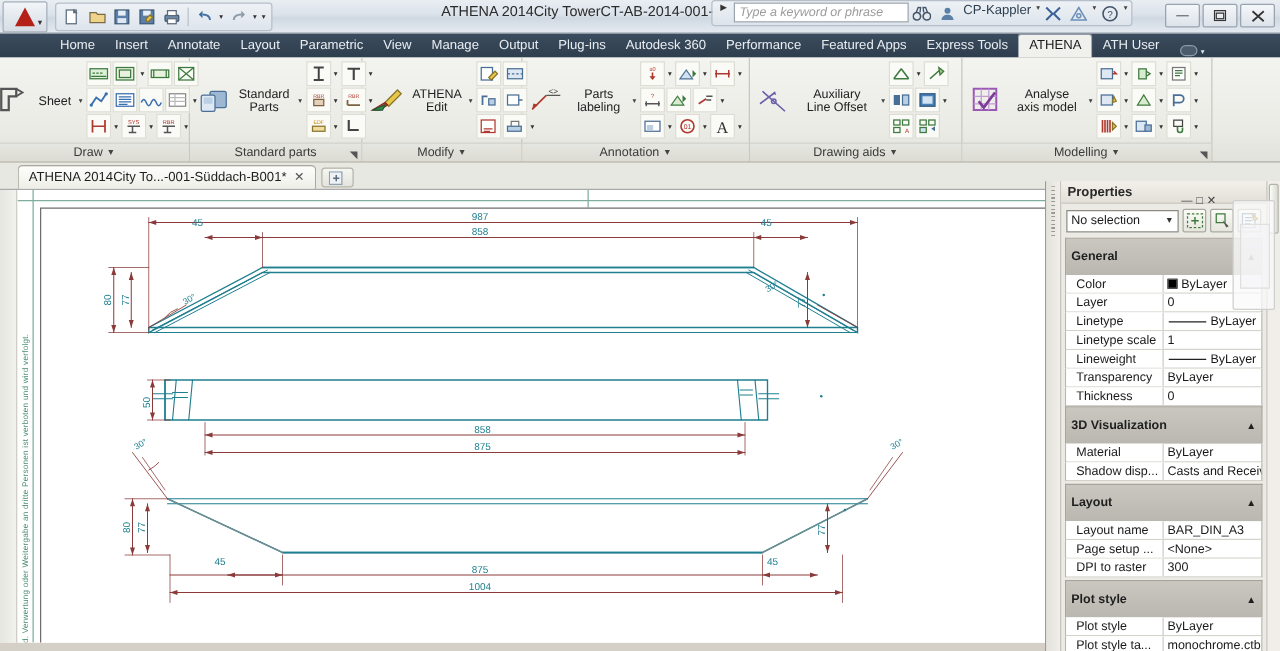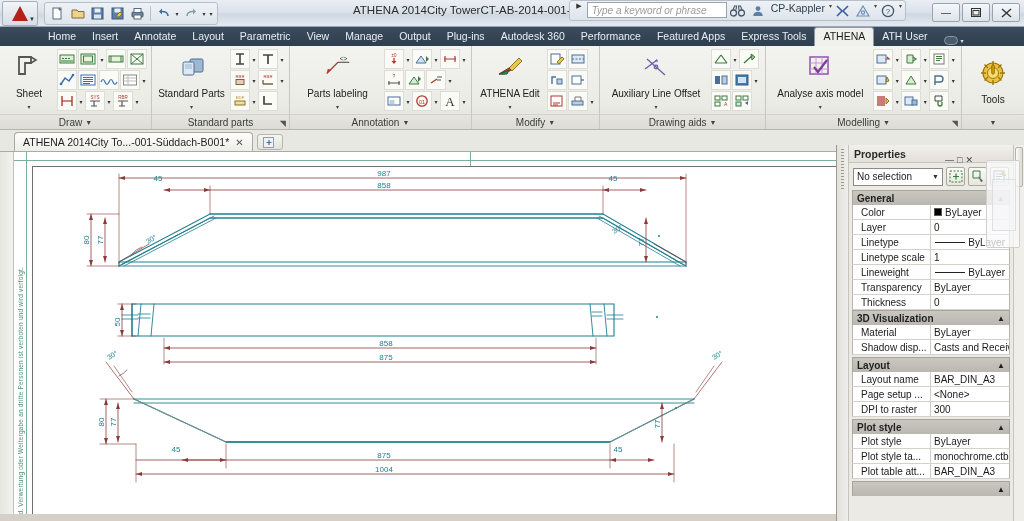--- a/index.html
+++ b/index.html
@@ -111,21 +111,21 @@
   .panel-title {
     height:15px; font-size:10px; color:#3a3a3a;
     display:flex; align-items:center; justify-content:center; gap:3px;
     background: linear-gradient(to bottom,#e6e6e0,#dcdcd5);
     border-top:1px solid #d2d2ca;
   }
   .panel-title .dd { font-size:7px; color:#444; }
   .panel-title .dlg { position:absolute; right:3px; bottom:1px; font-size:8px; color:#555; }
 
   .bigbtn {
-    display:flex; flex-direction:column; align-items:center; justify-content:flex-end;
+    display:flex; flex-direction:row; align-items:center; justify-content:flex-end;
     width:62px; padding-top:2px; gap:6px;
   }
   .bigbtn .bico { width:30px; height:30px; display:flex; align-items:center; justify-content:center; }
   .bigbtn .blabel { font-size:10px; text-align:center; line-height:11px; color:#222; }
   .bigbtn .bcaret { font-size:6px; color:#444; line-height:5px; }
   .bigbtn.wide { width: 96px; }
 
   .smallgrid { display:grid; grid-auto-flow: column; gap:1px; }
   .srow { display:flex; align-items:center; gap:1px; }
   .sbtn {
@@ -242,21 +242,21 @@
     padding:0 3px; color:#1a1a1a; min-width:0;
   }
   .props-select .ar { font-size:7px; color:#333; }
   .props-ico {
     width:19px;height:19px;border:1px solid #a9a9a1;border-radius:2px;
     background: linear-gradient(to bottom,#fbfbf7,#e6e6de);
     display:flex;align-items:center;justify-content:center;
   }
   .props-scroll { flex:1; overflow:hidden; padding: 0 3px 0 3px; }
   .sec-head {
-    height:15px; background: linear-gradient(to bottom,#c9c7bf,#b9b7af);
+    height:30px; background: linear-gradient(to bottom,#c9c7bf,#b9b7af);
     display:flex; align-items:center; justify-content:space-between;
     padding:0 4px; font-size:10px; font-weight:bold; color:#1f1f1f;
     border:1px solid #a6a49c; border-bottom:none;
   }
   .sec-head .chev { font-size:8px; }
   .prow {
     display:flex; height:15px; font-size:10px;
     border-left:1px solid #b8b6ae; border-right:1px solid #b8b6ae;
     border-bottom:1px solid #d4d2ca; background:#fff;
   }
@@ -583,20 +583,85 @@
               </div>
           </div>
         </div>
       </div>
       <div class="panel-title">
         <span>Standard parts</span>
         <span class="dlg">◥</span>
       </div>
     </div>
 
+    <div class="panel" style="width:128px">
+      <div class="panel-body">
+        <div class="bigbtn wide" style="width:84px">
+          <div class="bico">
+            <svg width="30" height="26" viewBox="0 0 30 26">
+                <path d="M14 14l10-10 3 3-10 10z" fill="#e8c84a" stroke="#8a7428"></path>
+                <path d="M4 20l10-6 2 2-6 4z" fill="#cf3b2e" stroke="#8a2a20"></path>
+                <path d="M4 20l8 0 2-4z" fill="#2f8f4f" stroke="#1f5e34"></path>
+              </svg>
+          </div>
+          <div class="blabel">ATHENA Edit</div>
+          <div class="bcaret">▾</div>
+        </div>
+        <div style="display:flex;flex-direction:column;gap:1px">
+          <div class="srow">
+            <div class="sbtn">
+                <svg width="16" height="14" viewBox="0 0 16 14">
+                  <rect x="2" y="2" width="9" height="10" fill="#fff" stroke="#4a6f96"></rect>
+                  <path d="M8 10l5-5 2 2-5 5z" fill="#e8c84a" stroke="#8a7428"></path>
+                </svg>
+              </div>
+            <div class="sbtn">
+                <svg width="16" height="14" viewBox="0 0 16 14">
+                  <rect x="2" y="3" width="12" height="8" fill="#dde8f3" stroke="#4a6f96"></rect>
+                  <path d="M2 7h12" stroke="#4a6f96" stroke-dasharray="2 1.5"></path>
+                </svg>
+              </div>
+          </div>
+          <div class="srow">
+            <div class="sbtn">
+                <svg width="16" height="14" viewBox="0 0 16 14">
+                  <path d="M3 11V4h4" fill="none" stroke="#4a6f96" stroke-width="1.4"></path>
+                  <rect x="8" y="6" width="5" height="5" fill="#b9cfe4" stroke="#4a6f96"></rect>
+                </svg>
+              </div>
+            <div class="sbtn">
+                <svg width="16" height="14" viewBox="0 0 16 14">
+                  <rect x="2" y="3" width="9" height="8" fill="#fff" stroke="#4a6f96"></rect>
+                  <path d="M11 7h3" stroke="#4a6f96" stroke-width="1.3"></path>
+                </svg>
+              </div>
+          </div>
+          <div class="srow">
+            <div class="sbtn">
+                <svg width="16" height="14" viewBox="0 0 16 14">
+                  <rect x="2" y="2" width="11" height="10" fill="#fff" stroke="#b0392f"></rect>
+                  <path d="M4 9h7M4 11h5" stroke="#b0392f"></path>
+                </svg>
+              </div>
+            <div class="sbtn">
+                <svg width="16" height="14" viewBox="0 0 16 14">
+                  <rect x="2" y="7" width="11" height="4" fill="#b9cfe4" stroke="#4a6f96"></rect>
+                  <path d="M5 7V3h6v4" fill="none" stroke="#777"></path>
+                </svg>
+              </div>
+            <span class="scar">▾</span>
+          </div>
+        </div>
+      </div>
+      <div class="panel-title">
+        <span>Modify</span>
+        <span class="dd">▼</span>
+      </div>
+    </div>
+
     <div class="panel" style="width:182px">
       <div class="panel-body">
         <div class="bigbtn wide" style="width:88px">
           <div class="bico">
             <svg width="32" height="24" viewBox="0 0 32 24">
                 <path d="M4 19L16 7" stroke="#b0392f" stroke-width="1.4" fill="none"></path>
                 <path d="M4 19l1-5 4 1z" fill="#b0392f"></path>
                 <path d="M16 7h12" stroke="#555" stroke-width="1.2"></path>
                 <text x="22" y="6" font-size="7" text-anchor="middle" fill="#333" font-family="Liberation Sans">&lt;&gt;</text>
               </svg>
@@ -672,85 +737,20 @@
             <span class="scar">▾</span>
           </div>
         </div>
       </div>
       <div class="panel-title">
         <span>Annotation</span>
         <span class="dd">▼</span>
       </div>
     </div>
 
-    <div class="panel" style="width:128px">
-      <div class="panel-body">
-        <div class="bigbtn wide" style="width:84px">
-          <div class="bico">
-            <svg width="30" height="26" viewBox="0 0 30 26">
-                <path d="M14 14l10-10 3 3-10 10z" fill="#e8c84a" stroke="#8a7428"></path>
-                <path d="M4 20l10-6 2 2-6 4z" fill="#cf3b2e" stroke="#8a2a20"></path>
-                <path d="M4 20l8 0 2-4z" fill="#2f8f4f" stroke="#1f5e34"></path>
-              </svg>
-          </div>
-          <div class="blabel">ATHENA Edit</div>
-          <div class="bcaret">▾</div>
-        </div>
-        <div style="display:flex;flex-direction:column;gap:1px">
-          <div class="srow">
-            <div class="sbtn">
-                <svg width="16" height="14" viewBox="0 0 16 14">
-                  <rect x="2" y="2" width="9" height="10" fill="#fff" stroke="#4a6f96"></rect>
-                  <path d="M8 10l5-5 2 2-5 5z" fill="#e8c84a" stroke="#8a7428"></path>
-                </svg>
-              </div>
-            <div class="sbtn">
-                <svg width="16" height="14" viewBox="0 0 16 14">
-                  <rect x="2" y="3" width="12" height="8" fill="#dde8f3" stroke="#4a6f96"></rect>
-                  <path d="M2 7h12" stroke="#4a6f96" stroke-dasharray="2 1.5"></path>
-                </svg>
-              </div>
-          </div>
-          <div class="srow">
-            <div class="sbtn">
-                <svg width="16" height="14" viewBox="0 0 16 14">
-                  <path d="M3 11V4h4" fill="none" stroke="#4a6f96" stroke-width="1.4"></path>
-                  <rect x="8" y="6" width="5" height="5" fill="#b9cfe4" stroke="#4a6f96"></rect>
-                </svg>
-              </div>
-            <div class="sbtn">
-                <svg width="16" height="14" viewBox="0 0 16 14">
-                  <rect x="2" y="3" width="9" height="8" fill="#fff" stroke="#4a6f96"></rect>
-                  <path d="M11 7h3" stroke="#4a6f96" stroke-width="1.3"></path>
-                </svg>
-              </div>
-          </div>
-          <div class="srow">
-            <div class="sbtn">
-                <svg width="16" height="14" viewBox="0 0 16 14">
-                  <rect x="2" y="2" width="11" height="10" fill="#fff" stroke="#b0392f"></rect>
-                  <path d="M4 9h7M4 11h5" stroke="#b0392f"></path>
-                </svg>
-              </div>
-            <div class="sbtn">
-                <svg width="16" height="14" viewBox="0 0 16 14">
-                  <rect x="2" y="7" width="11" height="4" fill="#b9cfe4" stroke="#4a6f96"></rect>
-                  <path d="M5 7V3h6v4" fill="none" stroke="#777"></path>
-                </svg>
-              </div>
-            <span class="scar">▾</span>
-          </div>
-        </div>
-      </div>
-      <div class="panel-title">
-        <span>Modify</span>
-        <span class="dd">▼</span>
-      </div>
-    </div>
-
     <div class="panel" style="width:170px">
       <div class="panel-body">
         <div class="bigbtn wide" style="width:104px">
           <div class="bico">
             <svg width="30" height="24" viewBox="0 0 30 24">
                 <path d="M6 4l18 16M4 14l12-9" stroke="#6a5fa8" stroke-width="1.3" fill="none"></path>
                 <circle cx="15" cy="12" r="1.8" fill="none" stroke="#6a5fa8" stroke-width="1.2"></circle>
                 <path d="M14 6l2-2 1 3z" fill="#6a5fa8"></path>
               </svg>
           </div>
@@ -897,40 +897,20 @@
           </div>
         </div>
       </div>
       <div class="panel-title">
         <span>Modelling</span>
         <span class="dd">▼</span>
         <span class="dlg">◥</span>
       </div>
     </div>
 
-    <div class="panel" style="width:62px; border-right:none">
-      <div class="panel-body" style="justify-content:center">
-        <div class="bigbtn">
-          <div class="bico">
-            <svg width="30" height="28" viewBox="0 0 30 28">
-              <circle cx="15" cy="14" r="10" fill="#f0c040" stroke="#9a7a12" stroke-width="1.2"></circle>
-              <g stroke="#9a7a12" stroke-width="1.4">
-                <path d="M15 2v5M15 21v5M3 14h5M22 14h5M6.5 5.5l3.5 3.5M20 18l3.5 3.5M23.5 5.5L20 9M10 18l-3.5 3.5"></path>
-              </g>
-              <circle cx="15" cy="14" r="5.5" fill="#f7dc6f" stroke="#9a7a12"></circle>
-              <rect x="13.8" y="6" width="2.4" height="9" rx="1" fill="#e0a800" stroke="#8a6a10"></rect>
-            </svg>
-          </div>
-          <div class="blabel">Tools</div>
-        </div>
-      </div>
-      <div class="panel-title">
-        <span class="dd">▼</span>
-      </div>
-    </div>
   </div>
 
   <div class="doctabs">
     <div class="doctab">
       <span>ATHENA 2014City To...-001-Süddach-B001*</span>
       <span class="x">✕</span>
     </div>
     <div class="doctab-plus">
       <svg width="14" height="11" viewBox="0 0 14 11">
           <rect x="0.5" y="0.5" width="10" height="10" fill="#eef2f6" stroke="#8fa0b0"></rect>

